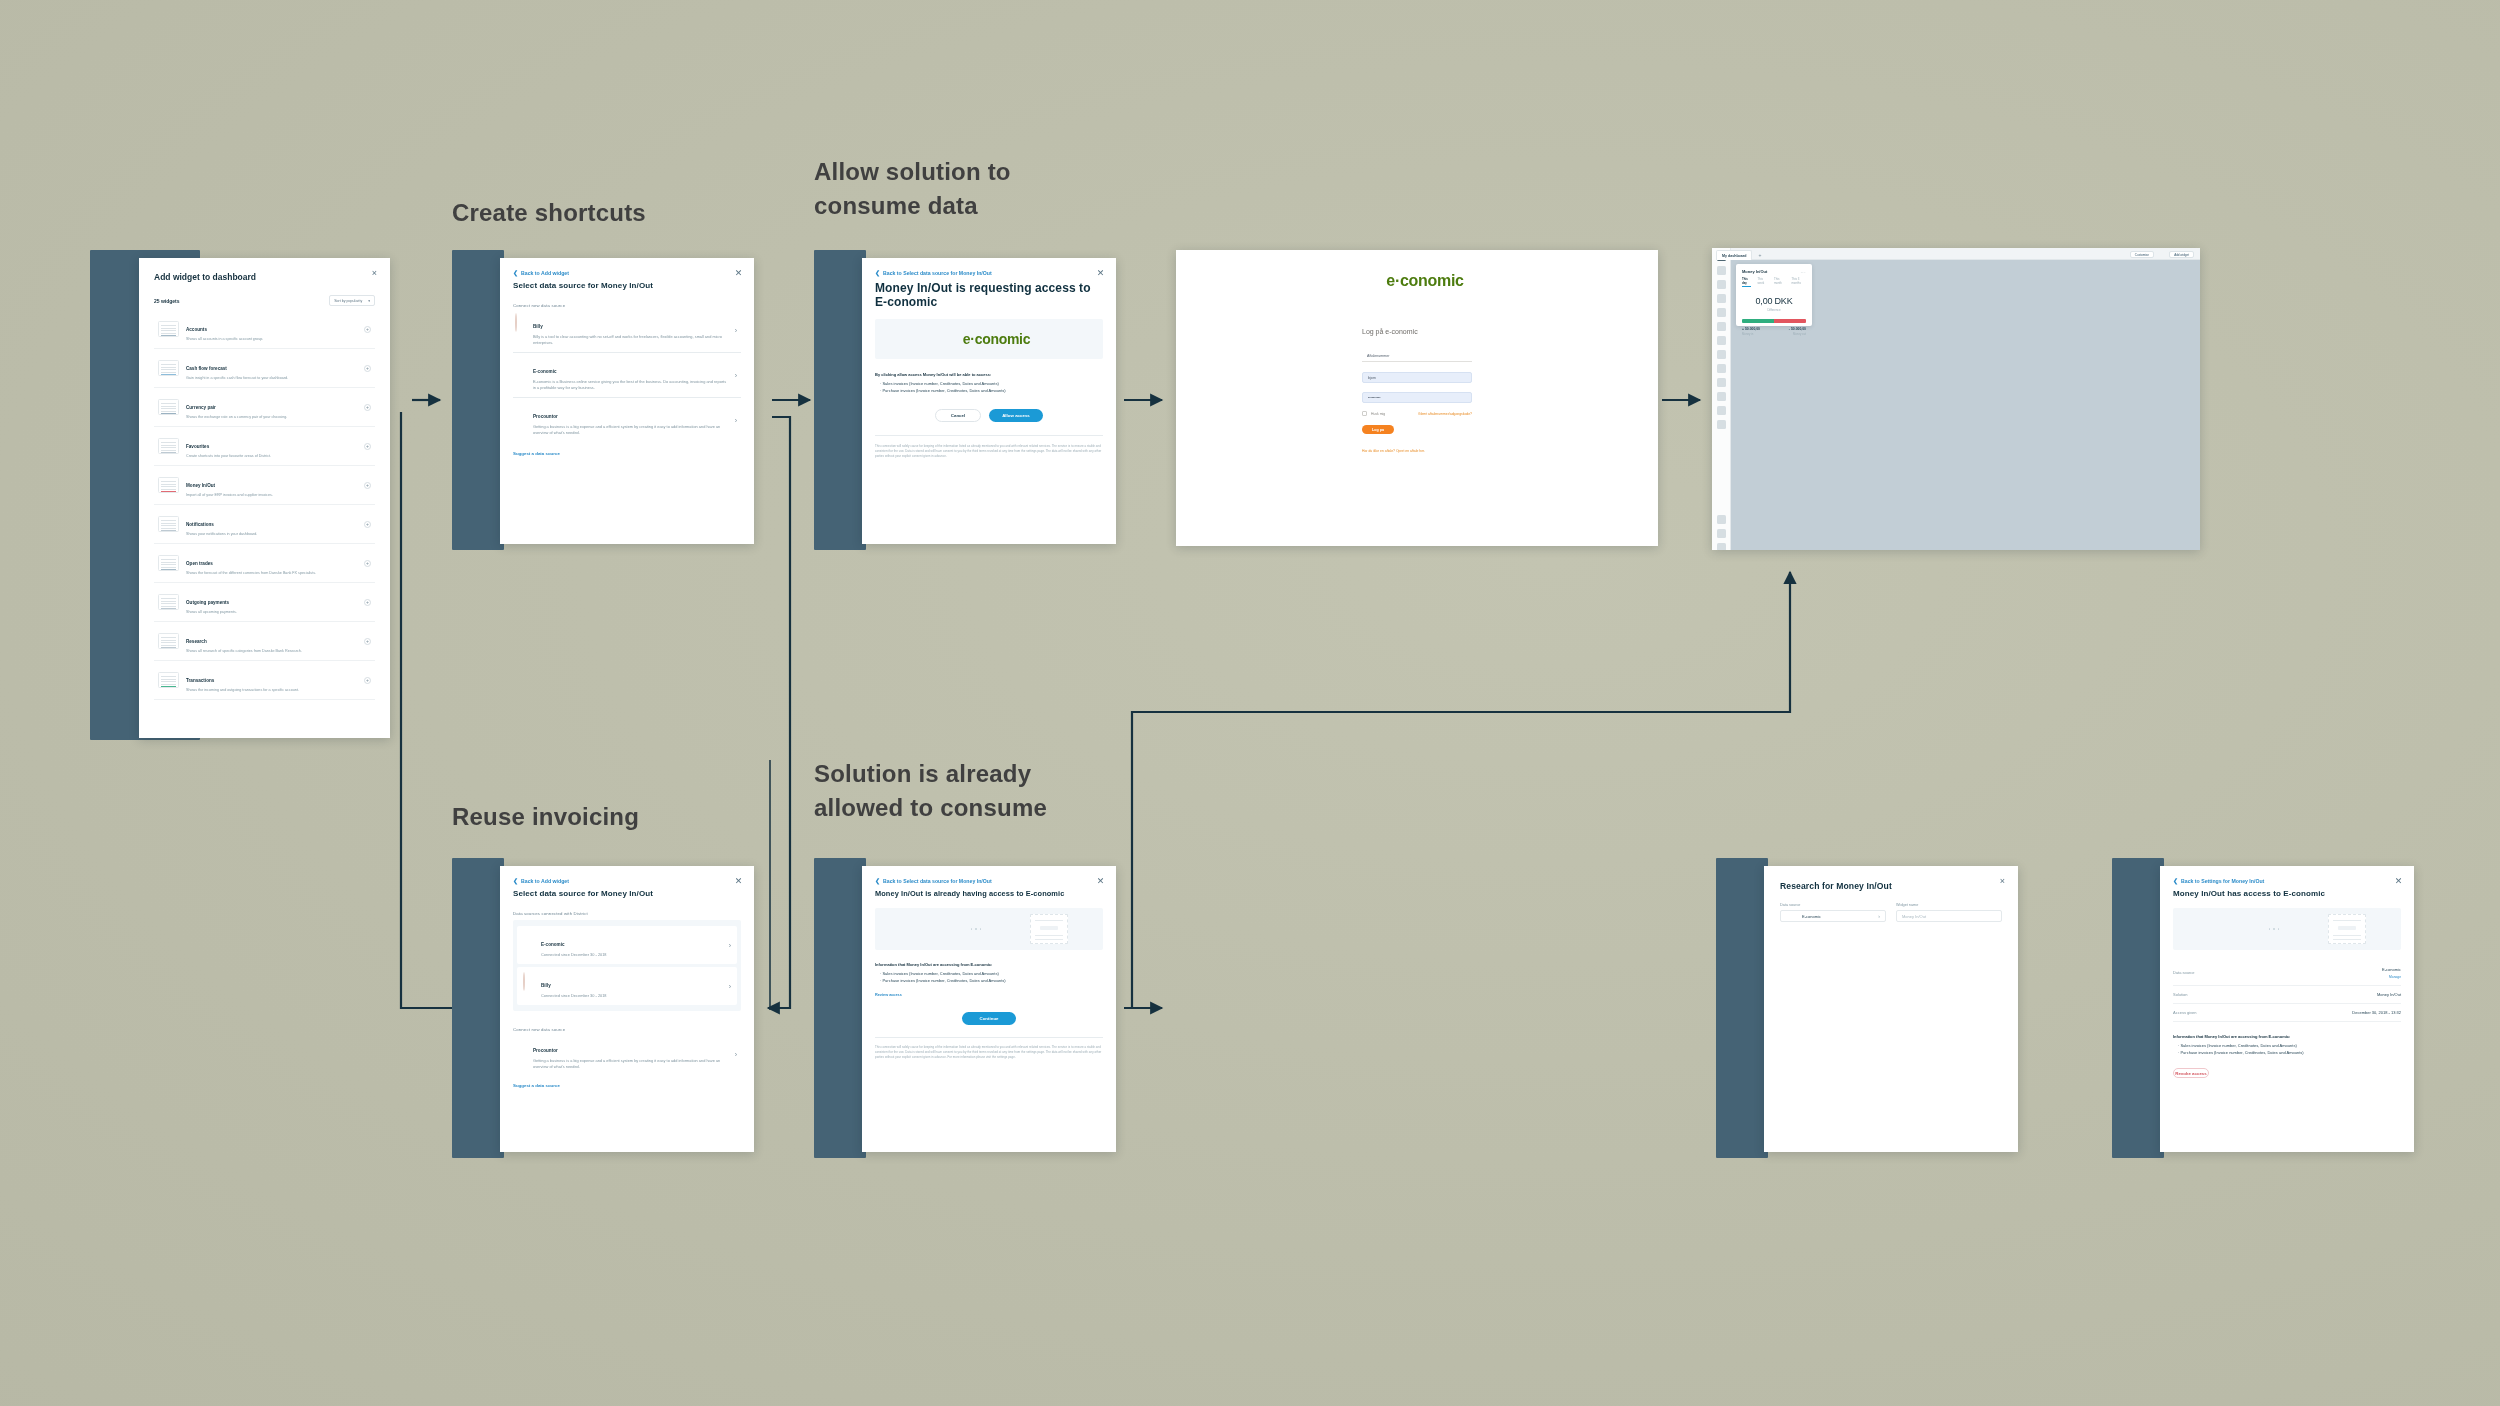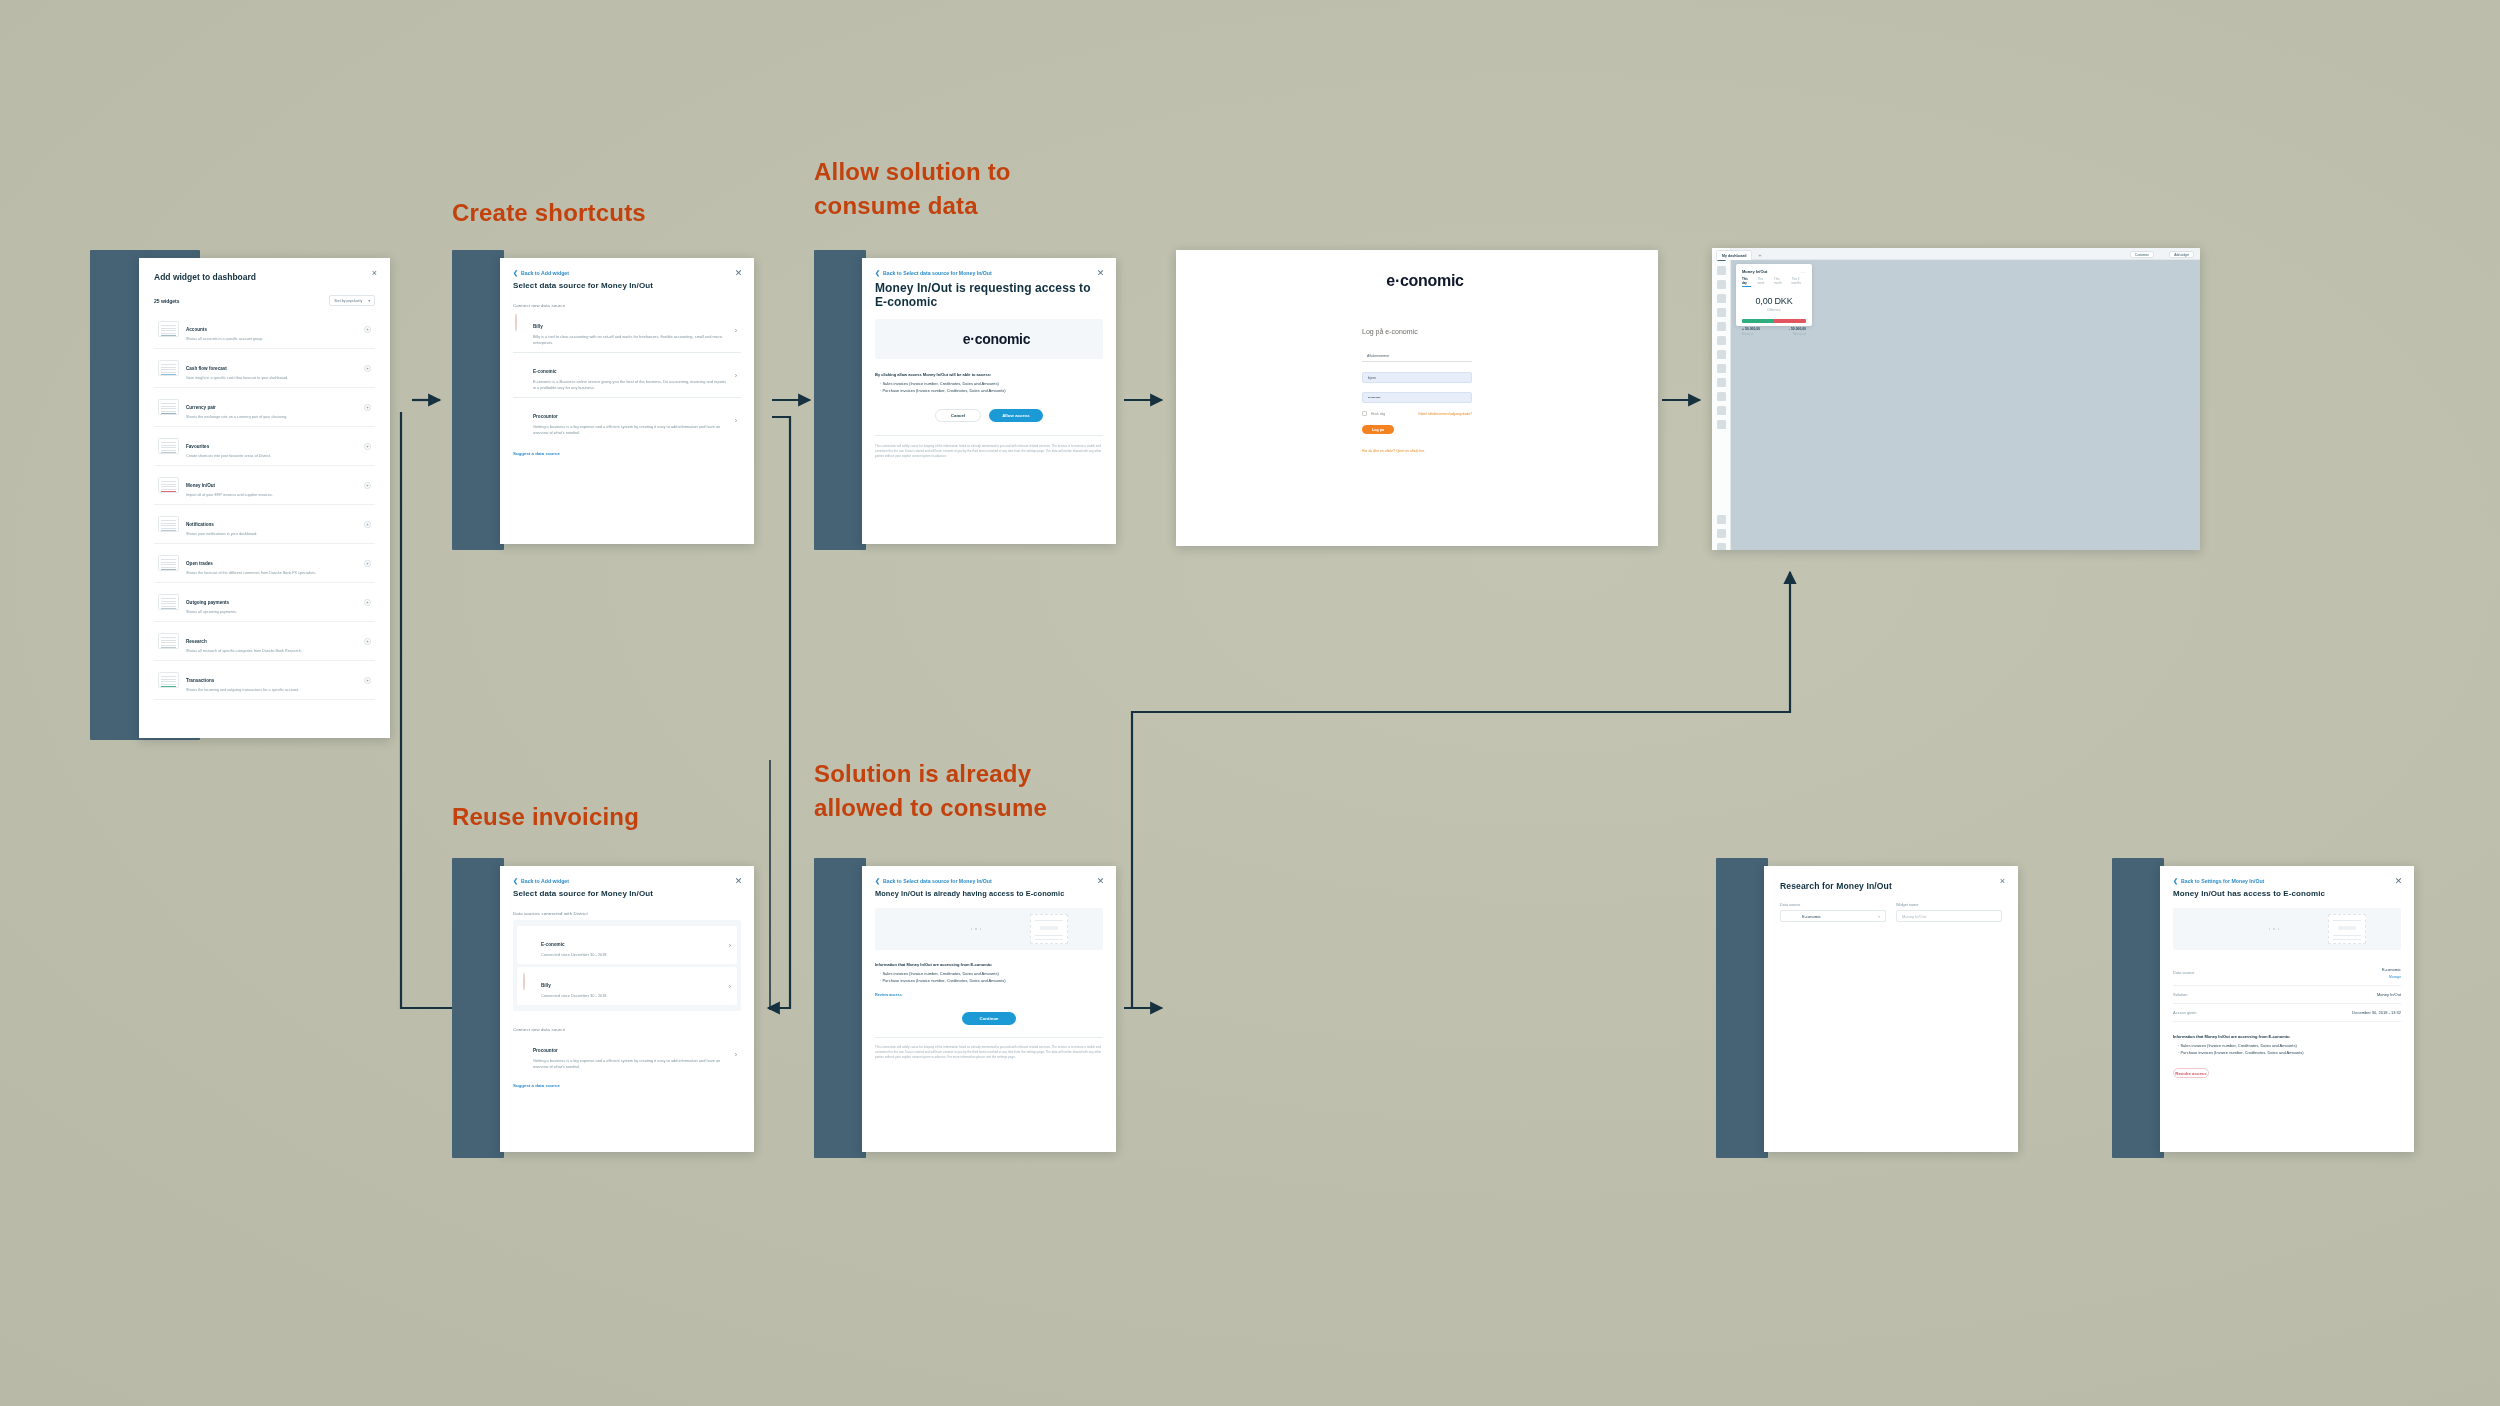--- a/index.html
+++ b/index.html
@@ -9,21 +9,21 @@
     overflow: hidden;
   }
   body {
     background: radial-gradient(ellipse 120% 110% at 62% 40%, #c3c4b1 0%, #bcbdaa 45%, #b4b5a2 100%);
     position: relative;
   }
 
   
   .flow-label {
     position: absolute;
-    color: #c2410c;
+    color: #404040;
     font-size: 24px;
     font-weight: 700;
     letter-spacing: .2px;
     line-height: 1.42;
     white-space: pre-line;
   }
 
   
   .frame { position: absolute; }
   .frame .shade {
@@ -76,21 +76,21 @@
   .ds-arrow { color: #7c919d; font-size: 7px; line-height: 1; align-self: center; }
   .suggest { color: #2c8cc9; font-size: 4.4px; font-weight: 600; }
 
   
   .econ-mark { position: relative; width: 100%; height: 100%; }
   .econ-mark i {
     position: absolute; background: #f58220; border-radius: 50%;
     display: block;
   }
   .econ-word {
-    color: #0f172a; font-weight: 700; letter-spacing: -.3px;
+    color: #4d7c0f; font-weight: 700; letter-spacing: -.3px;
   }
 
   
   .billy-mark {
     width: 100%; height: 100%; border-radius: 50%;
     background: radial-gradient(circle at 38% 32%, #f2c6b8 0%, #dba18f 55%, #b87963 100%);
     border: .6px solid #e6cfc6;
   }
   
   .proc-mark { width: 100%; height: 100%; position: relative; }

